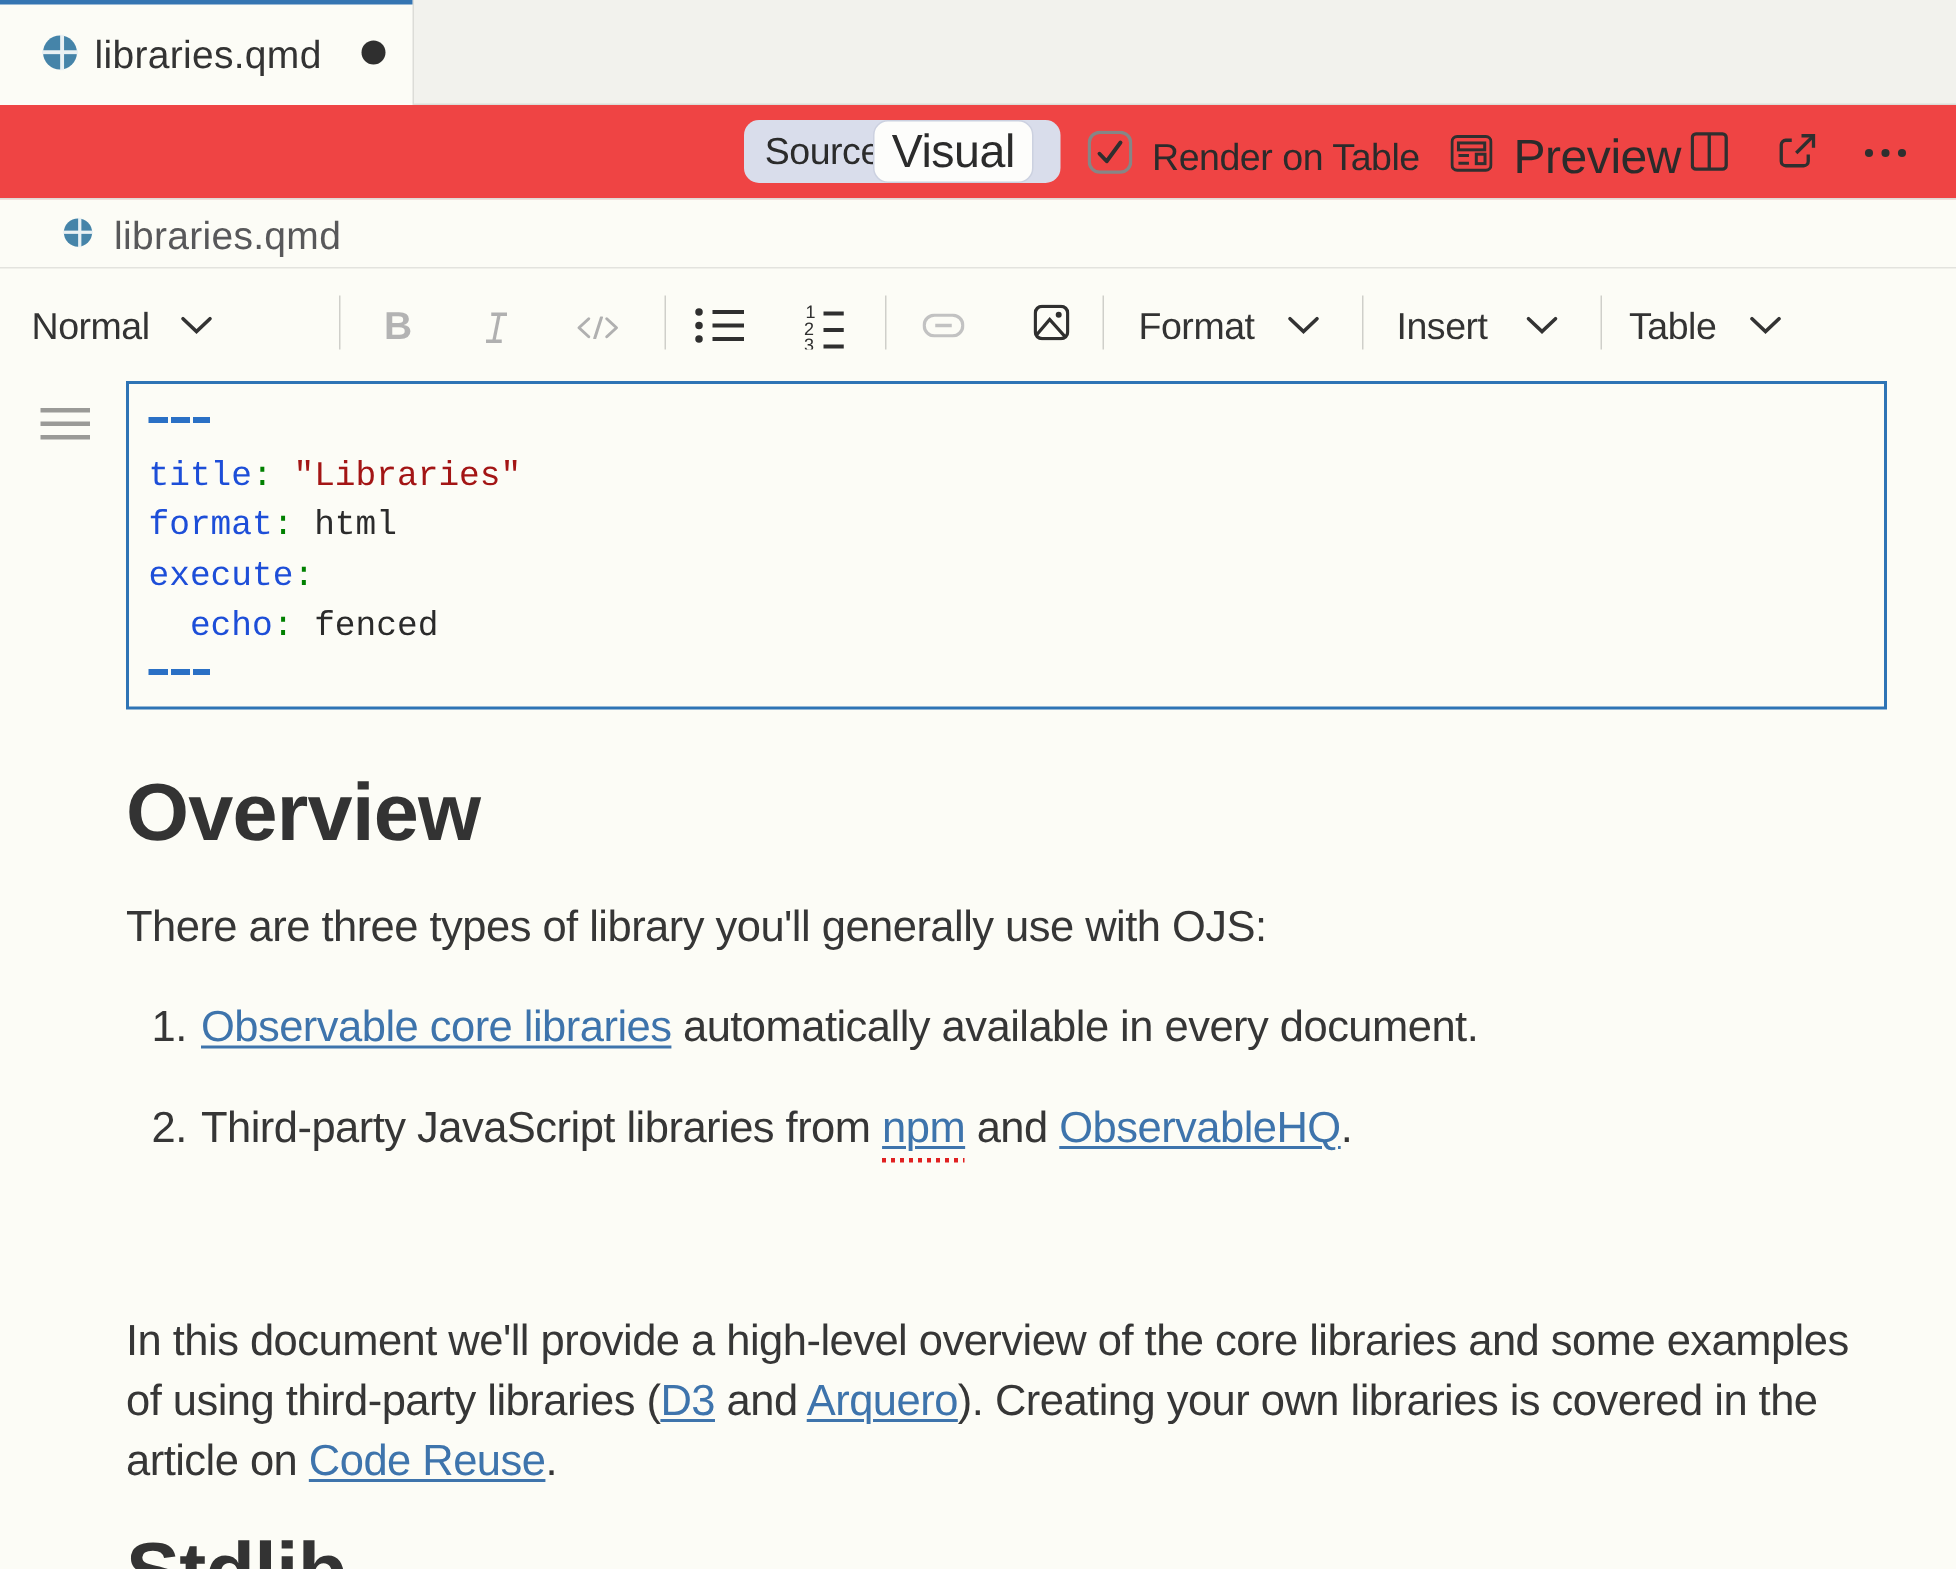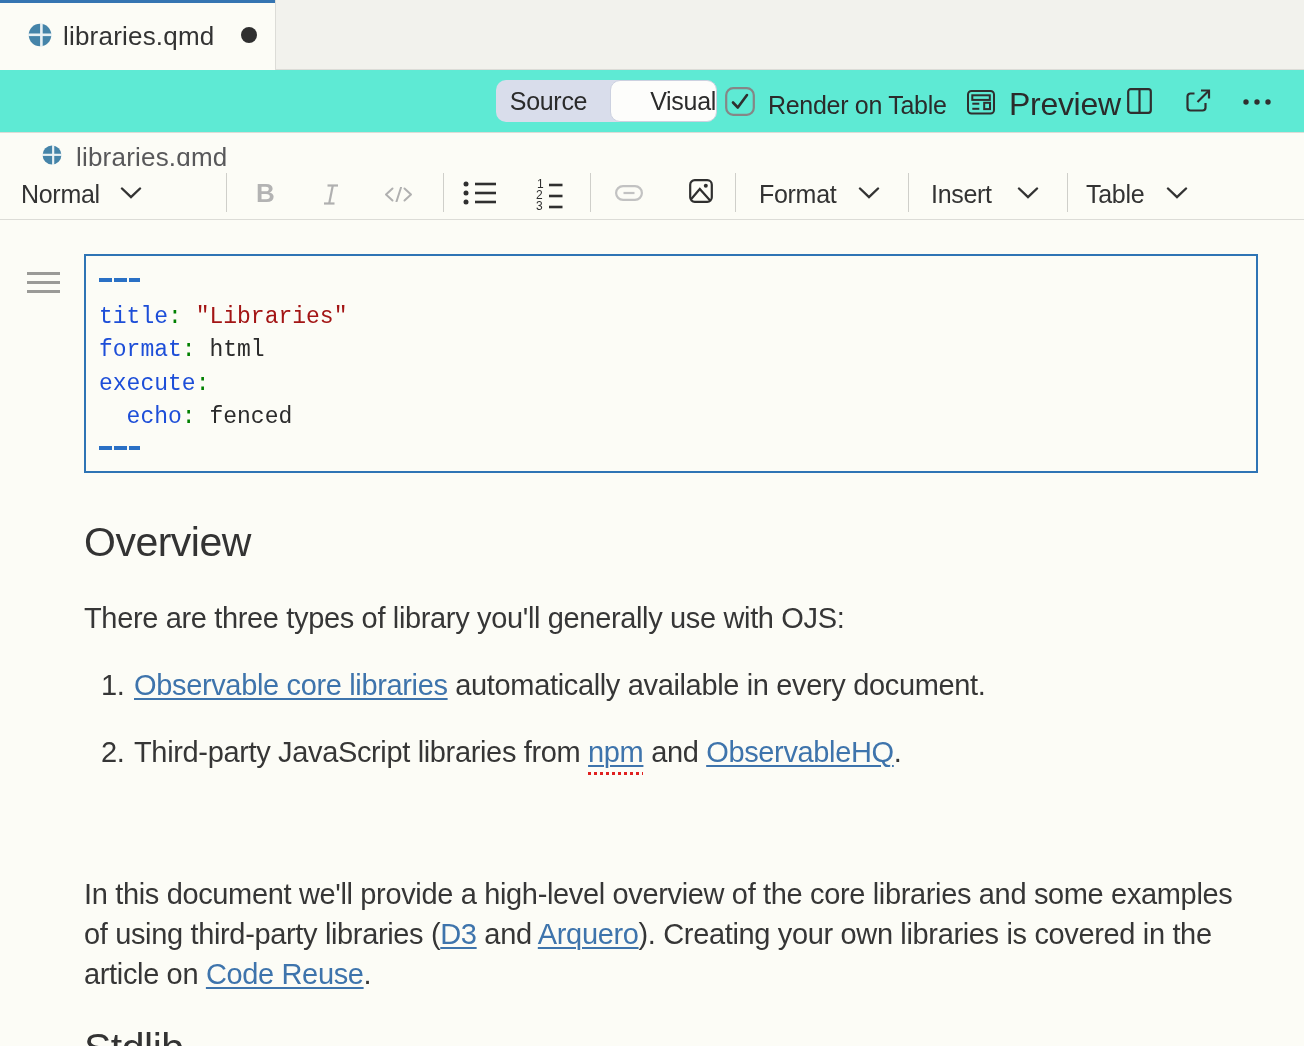--- a/index.html
+++ b/index.html
@@ -8,51 +8,51 @@
   .abs { position:absolute; }
   
   #tabbar { position:absolute; left:0; top:0; width:1304px; height:70px; background:#f2f2ed; }
   #tabbar .rest-border { position:absolute; left:276px; right:0; bottom:0; height:1px; background:#dcdcd7; }
   #tab { position:absolute; left:0; top:0; width:276px; height:70px; background:#fcfcf6; border-right:1px solid #dcdcd7; }
   #tab .indicator { position:absolute; left:0; top:0; width:100%; height:3px; background:#3575b2; }
   #tab .tabtext { position:absolute; left:63px; top:21px; font-size:26px; line-height:30px; color:#333; letter-spacing:0.2px; }
   #tab .dot { position:absolute; left:241px; top:27px; width:16px; height:16px; border-radius:50%; background:#2f2f2f; }
   .qicon { position:absolute; }
   
-  #toolbar1 { position:absolute; left:0; top:70px; width:1304px; height:63px; background:#5eead4; border-bottom:1px solid #dcdcd7; }
+  #toolbar1 { position:absolute; left:0; top:70px; width:1304px; height:63px; background:#ef4444; border-bottom:1px solid #dcdcd7; }
   #seg { position:absolute; left:496px; top:10px; width:211px; height:42px; background:#d9ddeb; border-radius:10px; }
   #seg .src { position:absolute; left:0; top:0; width:105px; height:42px; font-size:25px; line-height:42px; text-align:center; color:#2b2b2b; letter-spacing:-0.3px; }
-  #seg .visseg { position:absolute; left:114px; top:0; width:107px; height:42px; background:#fdfdfb; border:1px solid #ccd1e0; border-radius:10px; font-size:25px; line-height:40px; text-align:right; color:#2b2b2b; letter-spacing:-0.3px; }
+  #seg .visseg { position:absolute; left:86px; top:0; width:107px; height:42px; background:#fdfdfb; border:1px solid #ccd1e0; border-radius:10px; font-size:31px; line-height:40px; text-align:center; color:#2b2b2b; letter-spacing:-0.3px; }
   #chk { position:absolute; left:725px; top:17px; }
   #rostext { position:absolute; left:768px; top:20px; font-size:25px; line-height:30px; color:#2b2b2b; letter-spacing:-0.3px; }
   #previcon { position:absolute; left:967px; top:20px; }
   #prevtext { position:absolute; left:1009px; top:19px; font-size:32px; line-height:30px; color:#2b2b2b; letter-spacing:-0.3px; }
   #spliticon { position:absolute; left:1127px; top:18px; }
   #exticon { position:absolute; left:1184px; top:17px; }
   #dotsicon { position:absolute; left:1242px; top:28px; }
   
   #crumb { position:absolute; left:0; top:133px; width:1304px; height:46px; background:#fcfcf6; border-bottom:1px solid #e3e3de; }
   #crumb .ctext { position:absolute; left:76px; top:9px; font-size:26px; line-height:30px; color:#58585a; letter-spacing:0.2px; }
   
-  #toolbar2 { position:absolute; left:0; top:166px; width:1304px; height:54px; background:#fcfcf6; border-bottom:1px solid #dcdcd7; }
+  #toolbar2 { position:absolute; left:0; top:190px; width:1304px; height:54px; background:#fcfcf6; border-bottom:1px solid #dcdcd7; }
   #toolbar2 .tsep { position:absolute; top:7px; width:1px; height:39px; background:#cfcfca; }
   #toolbar2 .tword { position:absolute; top:13px; font-size:25px; line-height:30px; color:#333; letter-spacing:-0.3px; }
   #toolbar2 .gicon { position:absolute; color:#b3b3b3; font-size:26px; line-height:30px; top:12px; }
   .chev { position:absolute; }
   
   #content { position:absolute; left:0; top:233px; width:1304px; height:813px; background:#fcfcf6; }
   #yaml { position:absolute; left:84px; top:21px; width:1174px; height:219px; border:2px solid #2e74b5; }
   #yaml pre { font-family:"Liberation Mono", monospace; font-size:23px; line-height:33.5px; margin:11px 0 0 13px; color:#2b2b2b; }
   .yb { color:transparent; background-image:repeating-linear-gradient(to right,#2a70c5 0 12.8px, rgba(0,0,0,0) 12.8px 14.95px); background-repeat:no-repeat; background-position:0 8px; background-size:42.7px 4.2px; } 
   .yk { color:#1d4ed8; } 
   .yc { color:#008000; } 
   .ys { color:#a31515; } 
   #hamb { position:absolute; left:27px; top:39px; width:33px; height:19px; }
   #hamb div { height:3px; background:#9a9a97; margin-bottom:6px; }
-  h2.ov { position:absolute; left:84px; font-size:41px; font-weight:normal; color:#333; line-height:46px; letter-spacing:-0.5px; }
+  h2.ov { position:absolute; left:84px; font-size:54px; font-weight:bold; color:#333; line-height:46px; letter-spacing:-0.5px; }
   .body-t { position:absolute; left:84px; font-size:29px; line-height:40px; color:#363636; letter-spacing:-0.35px; white-space:nowrap; }
   a { color:#3e74ac; text-decoration:underline; text-underline-offset:3px; text-decoration-thickness:2px; }
   .npmwrap { position:relative;margin-top:24px; }
   .npmdots { position:absolute; left:0; right:0; bottom:-7px; height:3px; background-image:repeating-linear-gradient(to right,#e02020 0 3px,transparent 3px 6px); }
 </style>
 </head>
 <body>
 
 <div id="tabbar">
   <div class="rest-border"></div>

